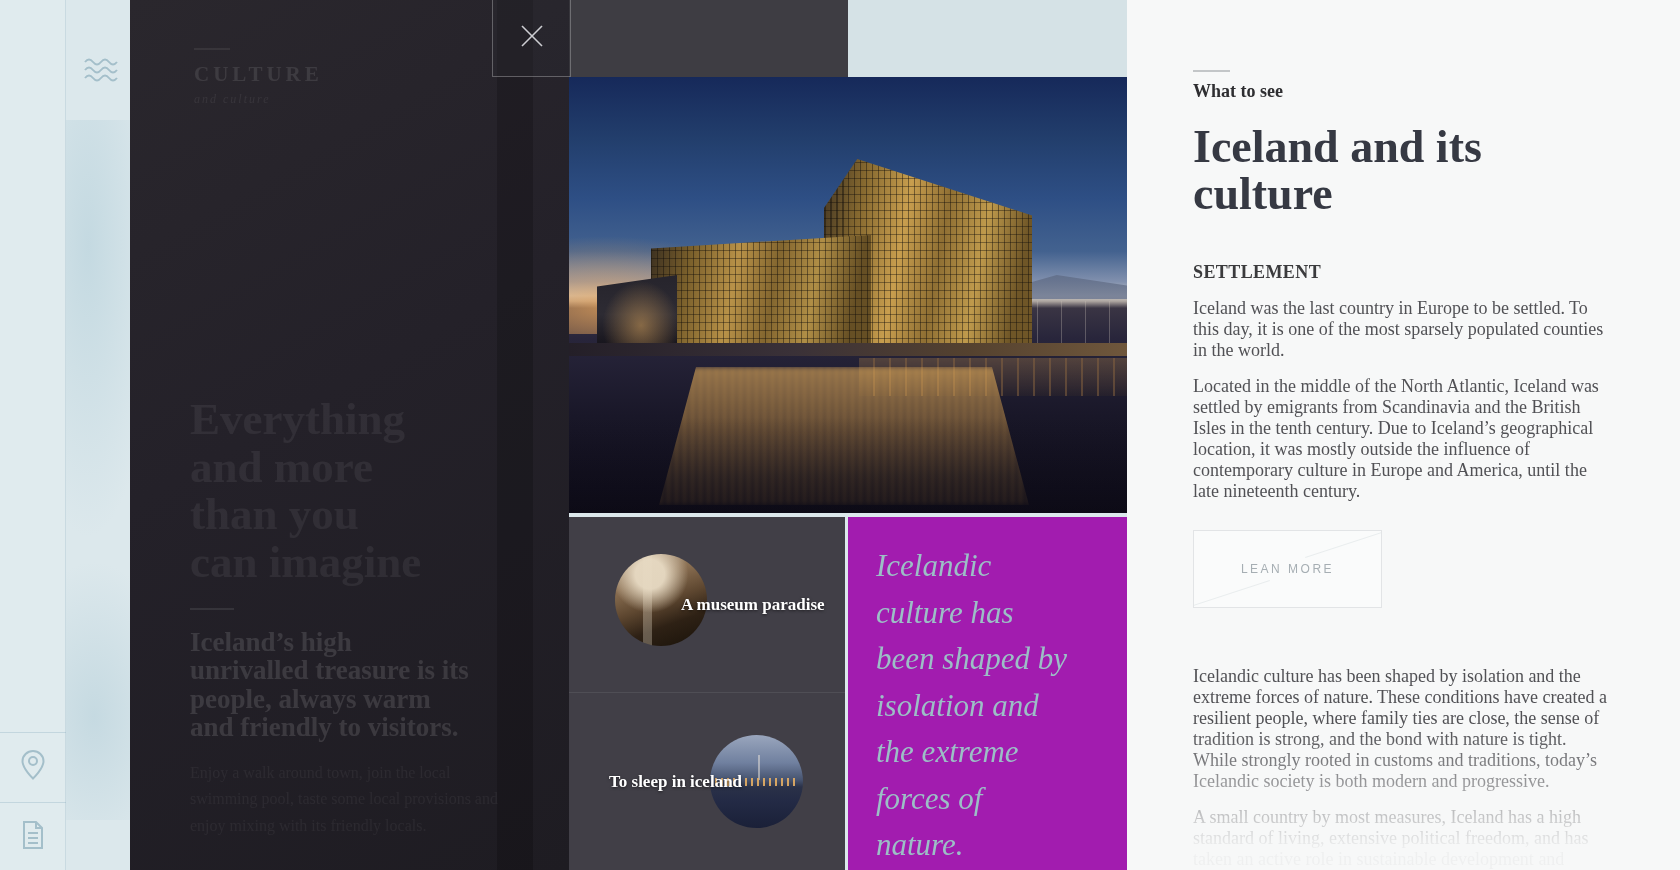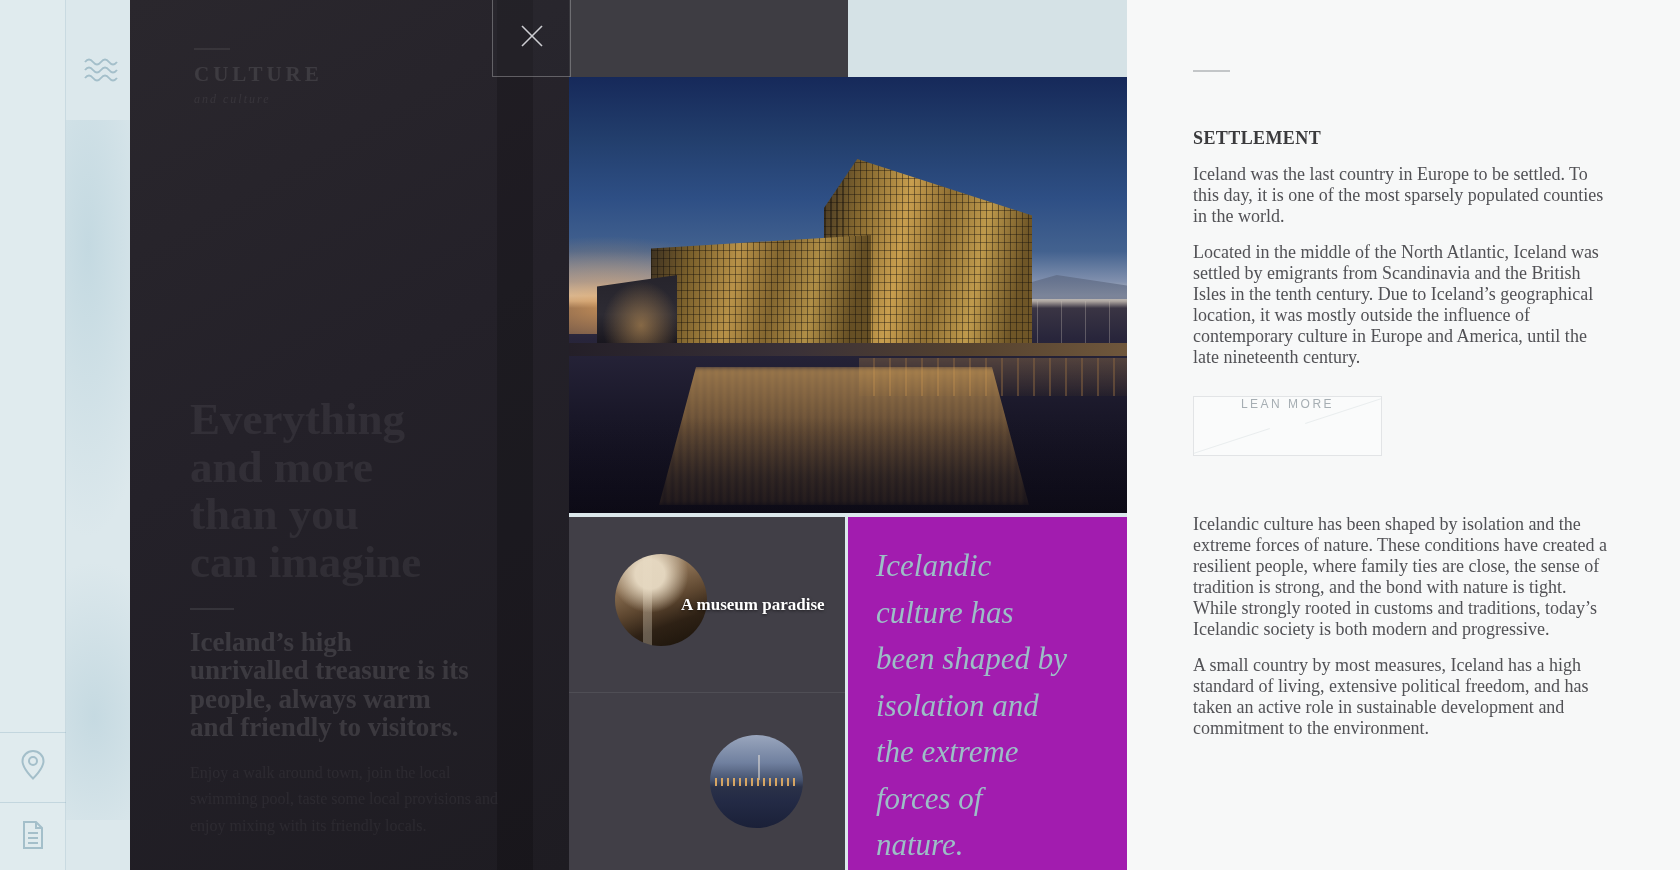--- a/index.html
+++ b/index.html
@@ -107,25 +107,25 @@
   .quote-text { position:absolute; left:28px; top:26px; width:215px;
     font-style:italic; font-size:31px; line-height:1.5; color:#9cbfc6; }
 
   
   .article { position:absolute; left:1127px; top:0; width:553px; height:870px; background:#f7f8f8;
              padding:70px 0 0 66px; }
   .art-rule { width:37px; height:2px; background:#c3c6c8; }
   .eyebrow { margin-top:9px; font-size:18px; font-weight:700; color:#2e2e31; }
   .art-title { margin-top:21px; width:420px; font-size:46px; line-height:1.03; font-weight:700; color:#363943; }
   .sec-heading { font-size:18px; font-weight:700; letter-spacing:.4px; color:#3b3b3d; }
-  .sec-1 { margin-top:56px; }
+  .sec-1 { margin-top:44px; }
   .sec-2 { margin-top:58px; }
   .art p { margin-top:15px; width:415px; font-size:18px; line-height:21px; color:#515155; }
-  .learn-btn { position:relative; margin-top:28px; width:189px; height:60px; background:rgba(255,255,255,.4);
-    border:1px solid #e2e4e6; display:flex; justify-content:center; cursor:pointer; overflow:hidden; }
+  .learn-btn { position:relative; margin-top:28px; width:189px; height:78px; background:rgba(255,255,255,.4);
+    border:1px solid #e2e4e6; display:flex; align-items:center; justify-content:center; cursor:pointer; overflow:hidden; }
   .learn-btn span { font-family:"Liberation Sans", sans-serif; font-size:12px; letter-spacing:2.5px; color:#a6aeb3; }
   .btn-deco { position:absolute; width:90px; height:1px; background:#e9edee; }
   .deco-a { right:-12px; top:12px; transform:rotate(-18deg); }
   .deco-b { left:-12px; bottom:12px; transform:rotate(-18deg); }
   .fade-overlay { position:absolute; left:0; right:0; bottom:0; height:140px; pointer-events:none;
     background:linear-gradient(180deg, rgba(247,248,248,0), rgba(247,248,248,.95) 85%); }
 </style>
 </head>
 <body>
 
@@ -218,35 +218,39 @@
     <div class="card card-museum">
       <div class="thumb thumb-museum"></div>
       <div class="card-label label-museum">A museum paradise</div>
     </div>
     <div class="card-divider"></div>
     <div class="card card-sleep">
       <div class="thumb thumb-sleep">
         <div class="spire"></div>
         <div class="lights"></div>
       </div>
+      <div class="card-label label-sleep">To sleep in iceland</div>
     </div>
   </div>
 
   <div class="quote-panel">
     <div class="quote-text prewrap">Icelandic
 culture has
 been shaped by
 isolation and
 the extreme
 forces of
 nature.</div>
   </div>
 
   <div class="article art">
     <div class="art-rule"></div>
+    <div class="eyebrow">What to see</div>
+    <h1 class="art-title prewrap">Iceland and its
+culture</h1>
 
     <div class="sec-1">
       <div class="sec-heading">SETTLEMENT</div>
       <p>Iceland was the last country in Europe to be settled. To this day, it is one of the most sparsely populated counties in the world.</p>
       <p>Located in the middle of the North Atlantic, Iceland was settled by emigrants from Scandinavia and the British Isles in the tenth century. Due to Iceland’s geographical location, it was mostly outside the influence of contemporary culture in Europe and America, until the late nineteenth century.</p>
       <div class="learn-btn">
         <div class="btn-deco deco-a"></div>
         <div class="btn-deco deco-b"></div>
         <span>LEAN MORE</span>
       </div>

